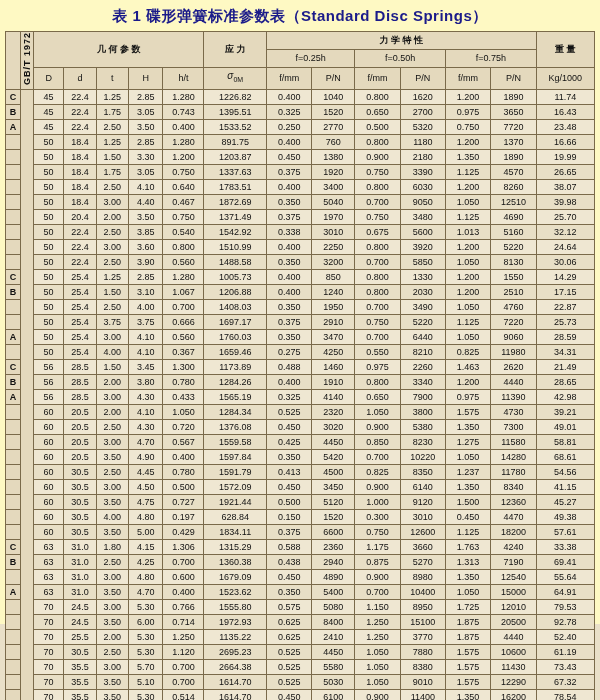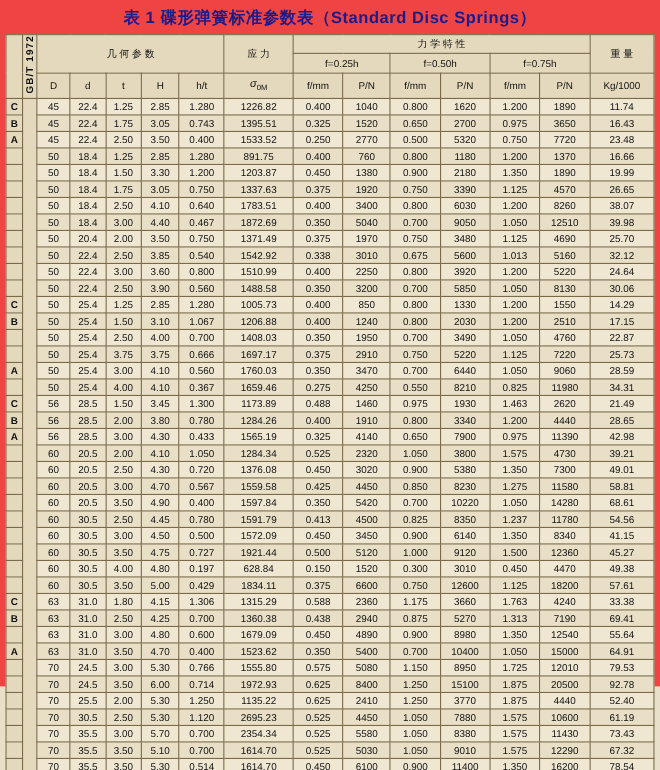--- a/index.html
+++ b/index.html
@@ -4,21 +4,21 @@
 <style>
   html,body{margin:0;padding:0;}
   body{
     width:600px;height:700px;
     background:#e9e0c8;
     font-family:"Liberation Sans", sans-serif;
     overflow:hidden;
   }
   #sheet{
     width:600px;height:624px;position:relative;
-    background:#ef4444;
+    background:#fef9c3;
   }
   .title{
     text-align:center;
     font-weight:bold;
     font-size:15px;
     color:#1b1b8a;
     padding:7px 0 5px 0;
     letter-spacing:0.5px;
   }
   table.main{
@@ -35,21 +35,21 @@
     padding:0;
     height:14px;
     line-height:14px;
     color:#111;
     font-family:"Liberation Sans", sans-serif;
     white-space:nowrap;
     overflow:hidden;
   }
   .hdr{
     background:#e4d9bd;
-    font-weight:normal;
+    font-weight:bold;
     font-size:11px;
   }
   .hdr.small{font-size:9px;font-weight:normal;}
   .vert{
     writing-mode:vertical-rl;
     transform:rotate(180deg);
     font-size:9px;
     font-weight:bold;
     letter-spacing:1px;
     line-height:12px;
@@ -415,21 +415,21 @@
           <td class="lbl">C</td>
           <td>56</td>
           <td>28.5</td>
           <td>1.50</td>
           <td>3.45</td>
           <td>1.300</td>
           <td>1173.89</td>
           <td>0.488</td>
           <td>1460</td>
           <td>0.975</td>
-          <td>1930</td>
+          <td>2260</td>
           <td>1.463</td>
           <td>2620</td>
           <td>21.49</td>
         </tr>
         <tr class="rowB">
           <td class="lbl">B</td>
           <td>56</td>
           <td>28.5</td>
           <td>2.00</td>
           <td>3.80</td>
@@ -731,21 +731,21 @@
           <td>10600</td>
           <td>61.19</td>
         </tr>
         <tr class="rowA">
           <td class="lbl"></td>
           <td>70</td>
           <td>35.5</td>
           <td>3.00</td>
           <td>5.70</td>
           <td>0.700</td>
-          <td>2354.34</td>
+          <td>2664.38</td>
           <td>0.525</td>
           <td>5580</td>
           <td>1.050</td>
           <td>8380</td>
           <td>1.575</td>
           <td>11430</td>
           <td>73.43</td>
         </tr>
         <tr class="rowB">
           <td class="lbl"></td>

